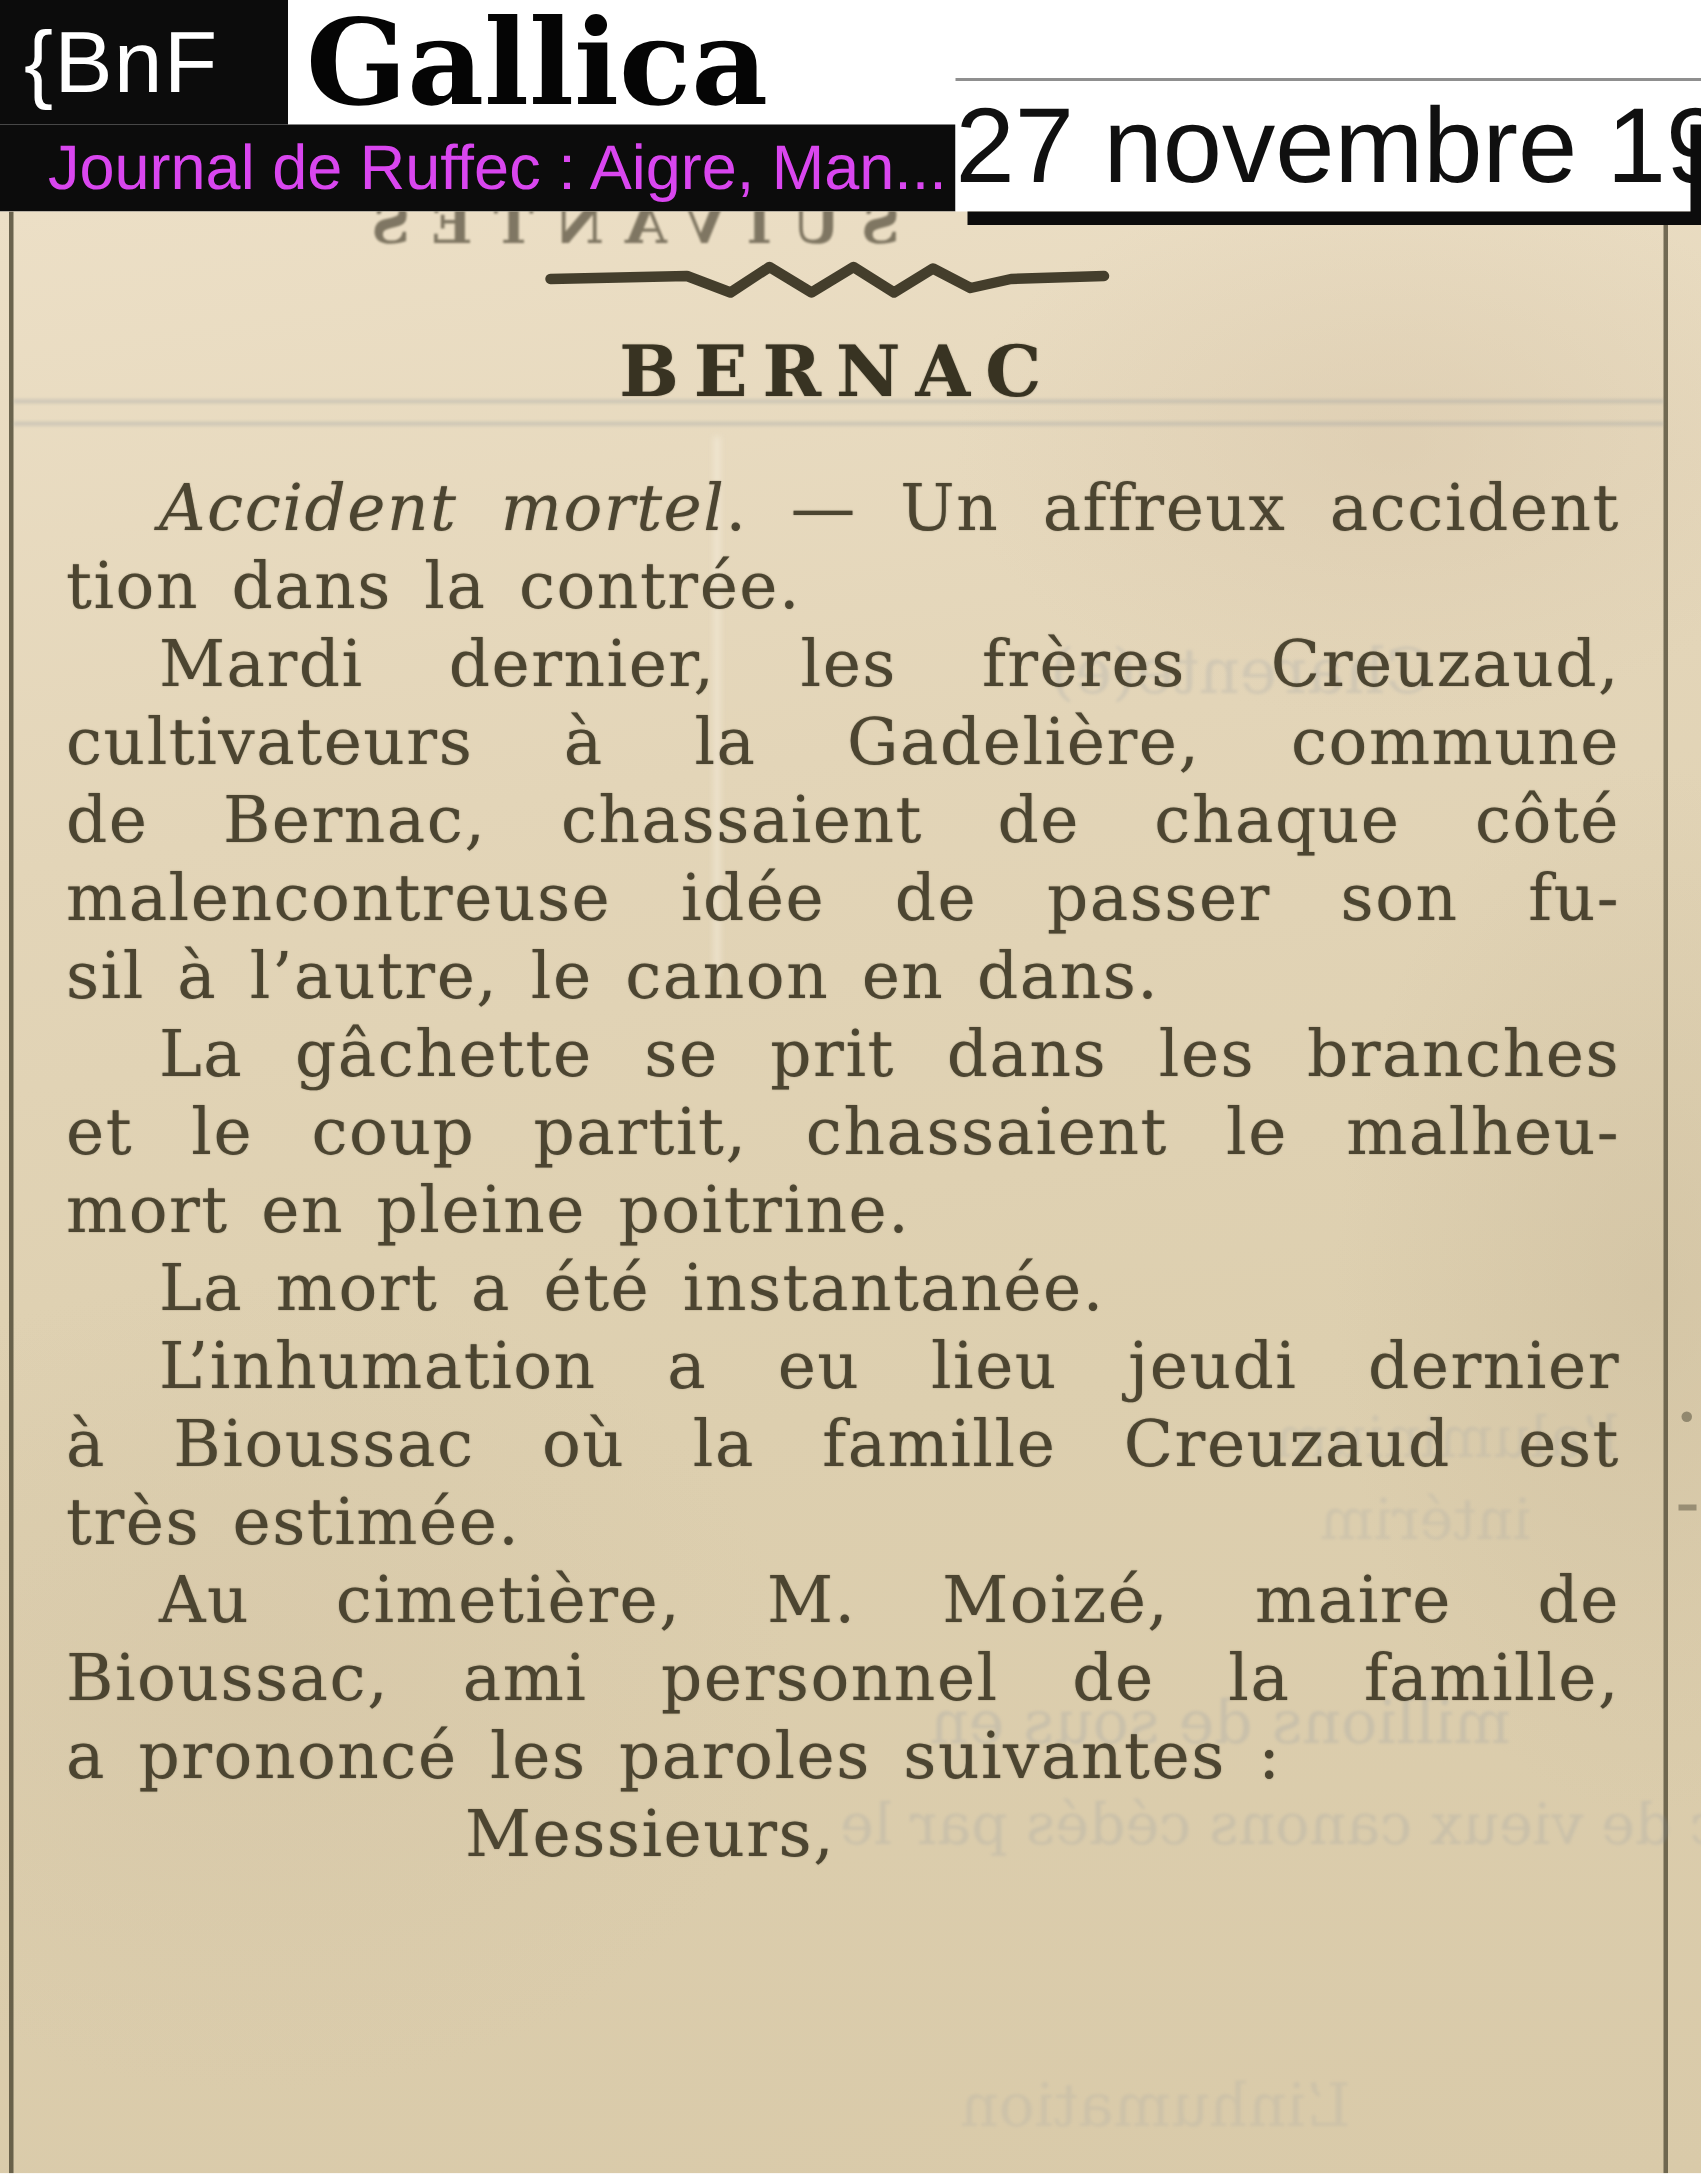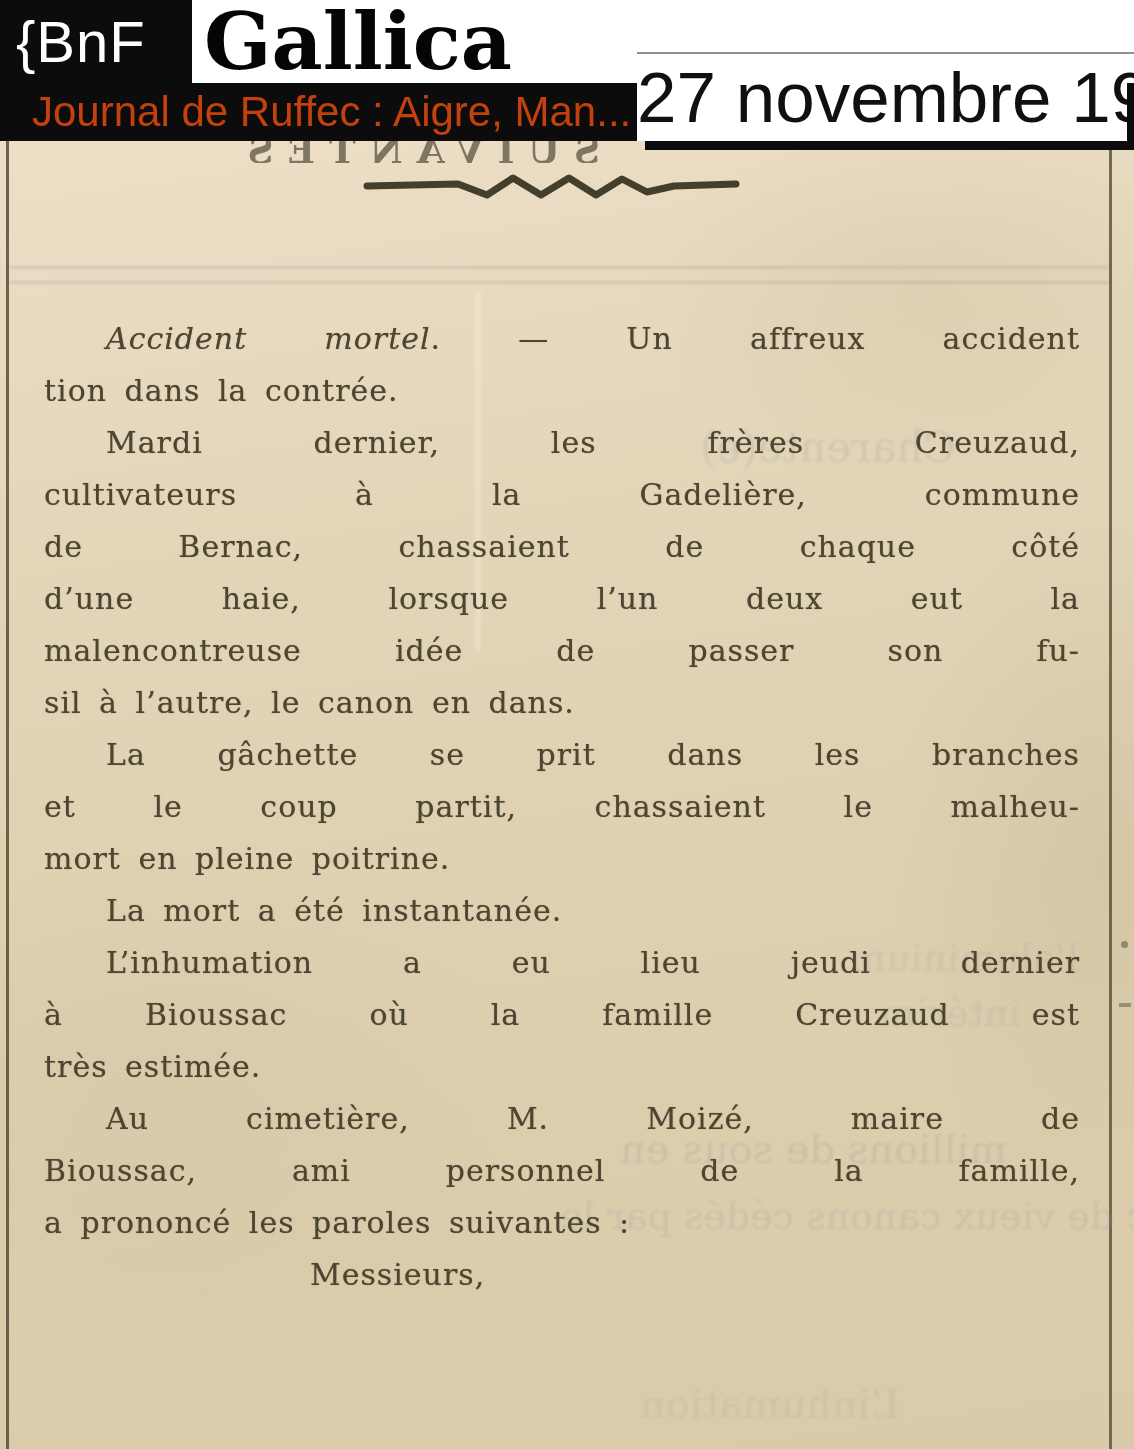--- a/index.html
+++ b/index.html
@@ -8,21 +8,21 @@
 
   
   .hdr-top{position:absolute;left:0;top:0;width:1134px;height:83px;background:#ffffff;}
   .bnf-box{position:absolute;left:0;top:0;width:192px;height:83px;background:#0c0c0c;
            color:#ffffff;font-size:58px;font-weight:500;line-height:83px;
            text-align:left;padding-left:16px;box-sizing:border-box;letter-spacing:1px;}
   .gallica-logo{position:absolute;left:204px;top:-4px;width:440px;height:92px;
            font-family:"DejaVu Serif",serif;font-weight:700;font-size:79px;line-height:92px;
            color:#050505;letter-spacing:0px;}
   .doc-bar{position:absolute;left:0;top:83px;width:637px;height:58px;background:#0c0c0c;}
-  .doc-bar span{display:block;color:#c2410c;font-size:42px;line-height:58px;
+  .doc-bar span{display:block;color:#d946ef;font-size:42px;line-height:58px;
            padding-left:32px;white-space:nowrap;}
   .date-hairline{position:absolute;left:637px;top:52px;width:497px;height:2px;background:#8f8f8f;}
   .date-box{position:absolute;left:637px;top:54px;width:490px;height:87px;background:#ffffff;
            text-align:center;}
   .date-box span{display:block;color:#101010;font-size:71px;line-height:87px;font-weight:500;
            letter-spacing:0px;white-space:nowrap;}
   .date-underline{position:absolute;left:645px;top:141px;width:489px;height:9px;background:#0c0c0c;z-index:6;}
   .date-sliver{position:absolute;left:1127px;top:83px;width:7px;height:60px;background:#0c0c0c;z-index:6;}
 
   
@@ -44,21 +44,21 @@
   
   .ornament{position:absolute;left:363px;top:28px;width:378px;height:36px;}
 
   
   .headline{position:absolute;left:8px;top:80px;width:1101px;text-align:center;
             font-size:47px;font-weight:700;letter-spacing:10px;color:#383322;
             text-shadow:0 0 1px rgba(56,51,34,.55);}
 
   
   .article{position:absolute;left:44px;top:172px;width:1036px;color:#4c4531;
-           font-size:30px;line-height:52px;letter-spacing:1px;word-spacing:7px;
+           font-size:43px;line-height:52px;letter-spacing:1px;word-spacing:7px;
            text-shadow:0 0 1px rgba(76,69,49,.55);}
   .article p{margin:0;}
   .ln{display:block;white-space:nowrap;}
   .ln.j{white-space:normal;text-align:justify;text-align-last:justify;}
   .ind{padding-left:62px;box-sizing:border-box;}
   .it{font-style:italic;}
   .p0{margin-bottom:9px;}  .p1{margin-bottom:13px;} .p2{margin-bottom:7px;}
   .p3{margin-bottom:28px;} .p4{margin-bottom:41px;} .p5{margin-bottom:4px;}
   .salut{padding-left:266px;}
 
@@ -103,20 +103,21 @@
     <div class="ghost-top">
       <span>SUIVANTES</span>
     </div>
 
     <div class="ornament">
       <svg width="378" height="36" viewBox="0 0 378 36">
         <polyline points="4,17 95,15 124,26 150,9 178,26 206,9 233,26 259,10 284,23 311,17 373,15" fill="none" stroke="#443e2c" stroke-width="7" stroke-linecap="round" stroke-linejoin="round"></polyline>
       </svg>
     </div>
 
+    <div class="headline">BERNAC</div>
 
     <div class="streak" style="top:125px;"></div>
     <div class="streak" style="top:140px;"></div>
     <div class="crease"></div>
 
     <div class="ghost" style="left:700px;top:282px;font-size:42px;">Charente(e)</div>
     <div class="ghost" style="left:850px;top:795px;font-size:38px;opacity:.16;">l’aluminium</div>
     <div class="ghost" style="left:880px;top:850px;font-size:38px;opacity:.16;">intérim</div>
     <div class="ghost" style="left:620px;top:985px;font-size:40px;opacity:.22;">millions de sous en</div>
     <div class="ghost" style="left:560px;top:1053px;font-size:38px;opacity:.20;">avec de vieux canons cédés par le</div>
@@ -129,21 +130,20 @@
 
       <p class="p0">
         <span class="ln j ind"><span class="it">Accident mortel</span><span>. — Un affreux accident</span></span>
         <span class="ln">tion dans la contrée.</span>
       </p>
 
       <p class="p1">
         <span class="ln j ind">Mardi dernier, les frères Creuzaud,</span>
         <span class="ln j">cultivateurs à la Gadelière, commune</span>
         <span class="ln j">de Bernac, chassaient de chaque côté</span>
-        <span class="ln j">d’une haie, lorsque l’un deux eut la</span>
         <span class="ln j">malencontreuse idée de passer son fu-</span>
         <span class="ln">sil à l’autre, le canon en dans.</span>
       </p>
 
       <p class="p2">
         <span class="ln j ind">La gâchette se prit dans les branches</span>
         <span class="ln j">et le coup partit, chassaient le malheu-</span>
         <span class="ln">mort en pleine poitrine.</span>
       </p>
 

